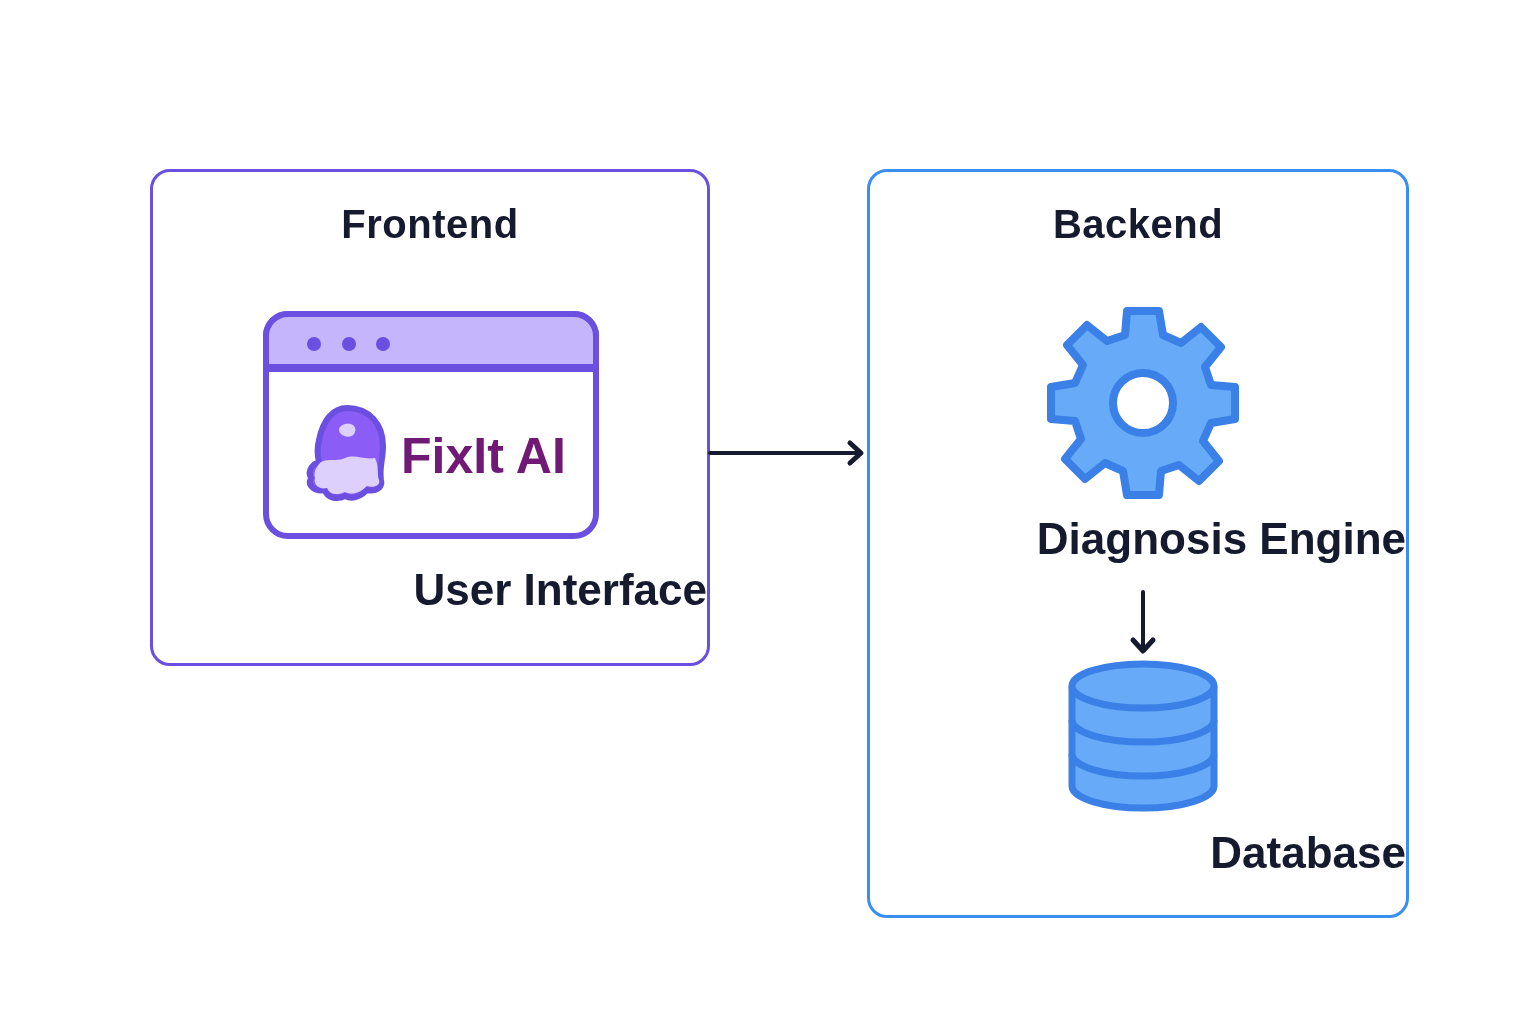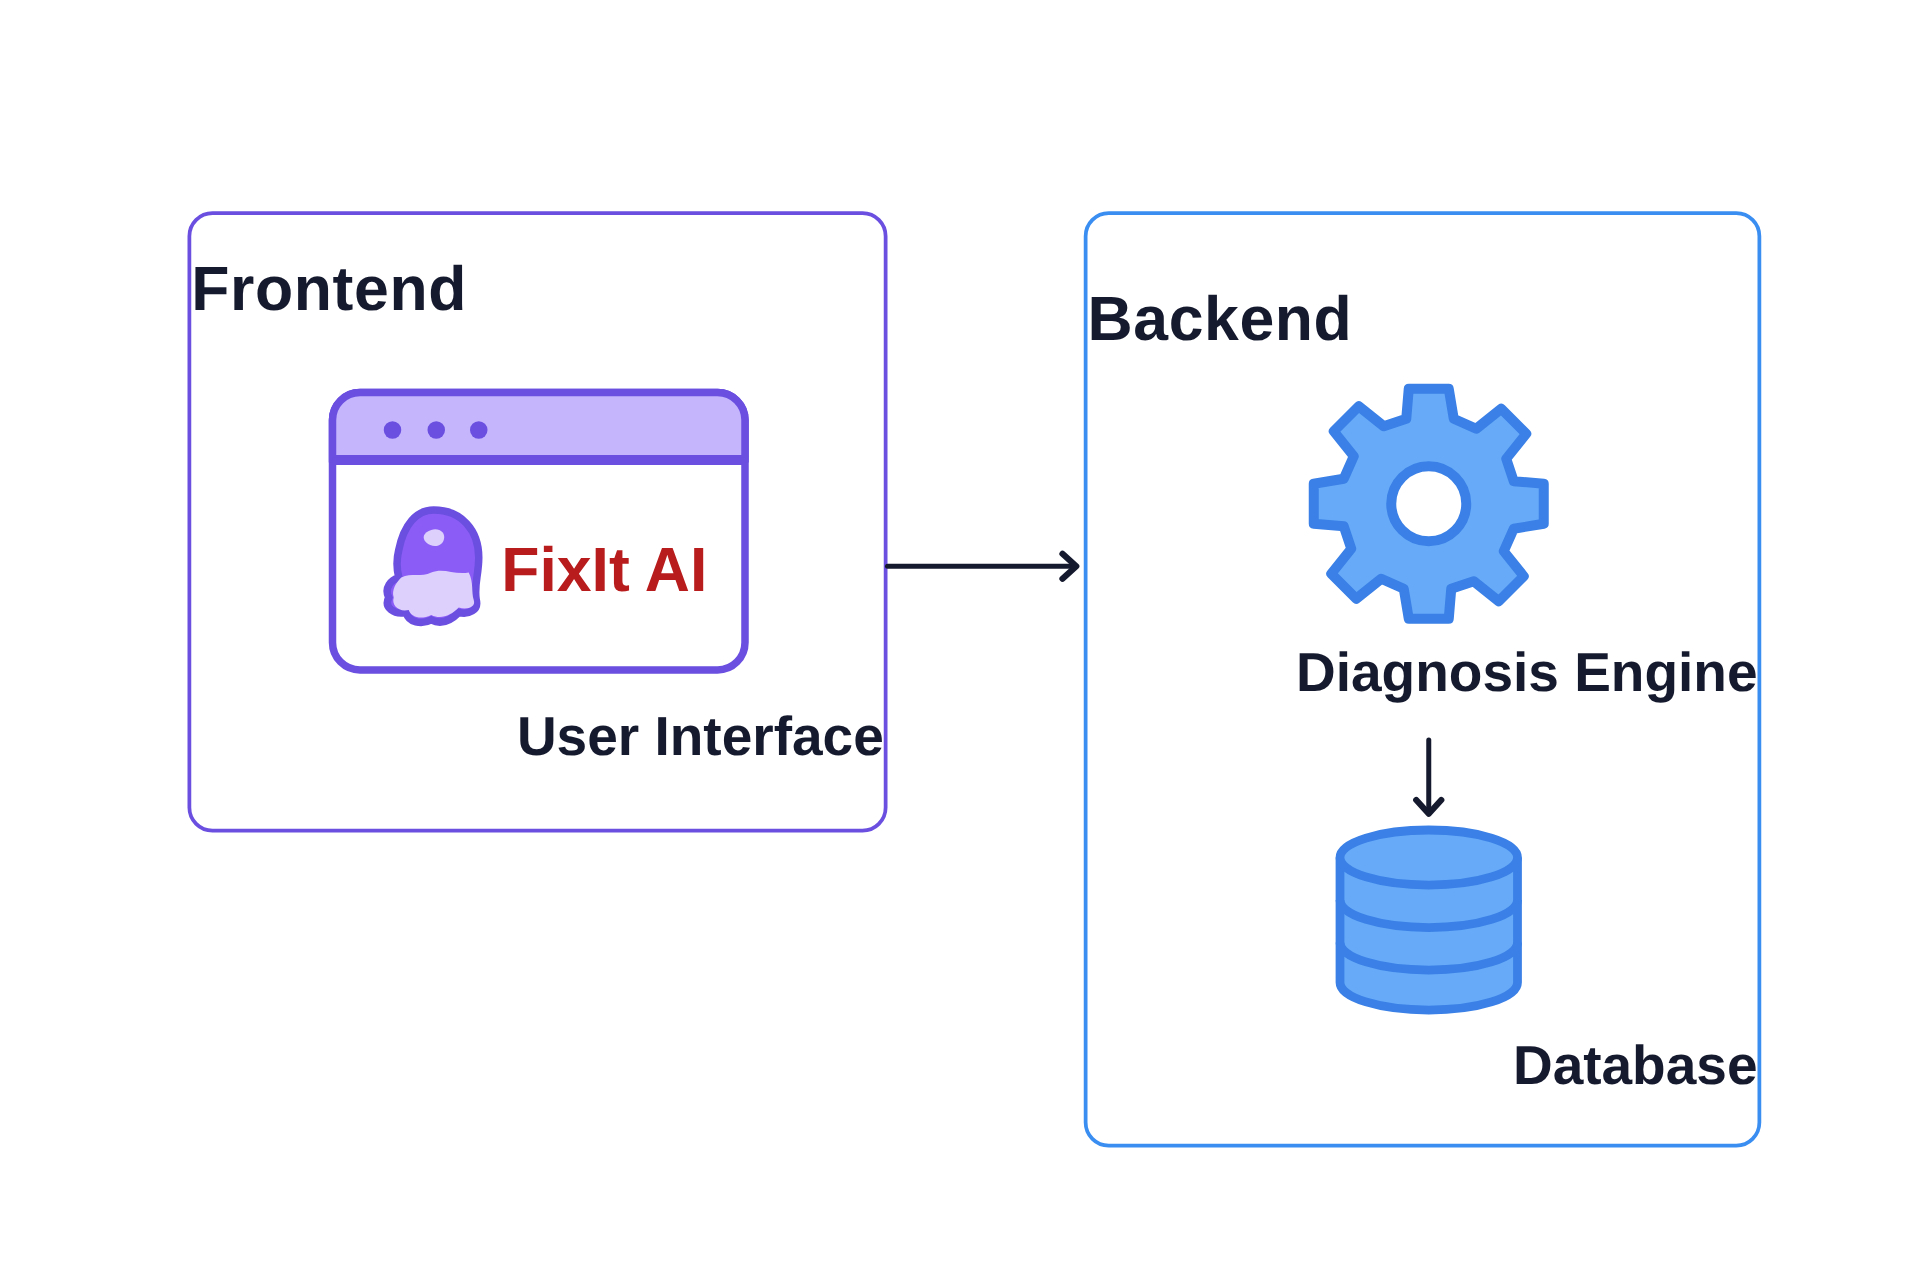--- a/index.html
+++ b/index.html
@@ -1,29 +1,29 @@
 <!DOCTYPE html>
 <html><head>
 <meta charset="utf-8">
 <style>
   html, body { margin: 0; padding: 0; background: #ffffff; }
   body { width: 1536px; height: 1024px; position: relative; overflow: hidden;
          font-family: "Liberation Sans", "DejaVu Sans", sans-serif; color: #161a2e; }
   .panel { position: absolute; box-sizing: border-box; border-radius: 20px; background: #fff; }
   #frontend-panel { left: 150px; top: 169px; width: 560px; height: 497px; border: 3.5px solid #6a4fe0; }
   #backend-panel  { left: 867px; top: 169px; width: 542px; height: 749px; border: 3.5px solid #3a8ef2; }
-  .title { position: absolute; left: 0; right: 0; font-weight: 700; font-size: 50px; letter-spacing: 0.5px; }
+  .title { position: absolute; left: 0; right: 0; text-align: center; font-weight: 700; font-size: 40px; letter-spacing: 0.5px; }
   .label { position: absolute; left: 0; right: 0; text-align: right; font-weight: 700; font-size: 44px; }
   #frontend-title { top: 30px; }
-  #backend-title { top: 30px; margin-top: 24px; }
+  #backend-title { top: 30px; }
   #ui-label { top: 393px; padding-left: 40px; }
   #engine-label { top: 342px; }
   #db-label { top: 656px; margin-left: 20px; }
   svg { position: absolute; overflow: visible; }
-  .brand-text { position: absolute; font-weight: 700; font-size: 50px; color: #b91c1c; }
+  .brand-text { position: absolute; font-weight: 700; font-size: 50px; color: #701a75; }
 </style>
 </head>
 <body>
 
 <div class="panel" id="frontend-panel">
   <div class="title" id="frontend-title">Frontend</div>
 
   <svg style="left:110px; top:139px;" width="336" height="228" viewBox="0 0 336 228">
     <rect x="3" y="3" width="330" height="222" rx="22" fill="#ffffff" stroke="#6a4fe0" stroke-width="6"></rect>
     <path d="M25,3 H311 A22,22 0 0 1 333,25 V56 H3 V25 A22,22 0 0 1 25,3 Z" fill="#c4b5fd" stroke="#6a4fe0" stroke-width="6"></path>

